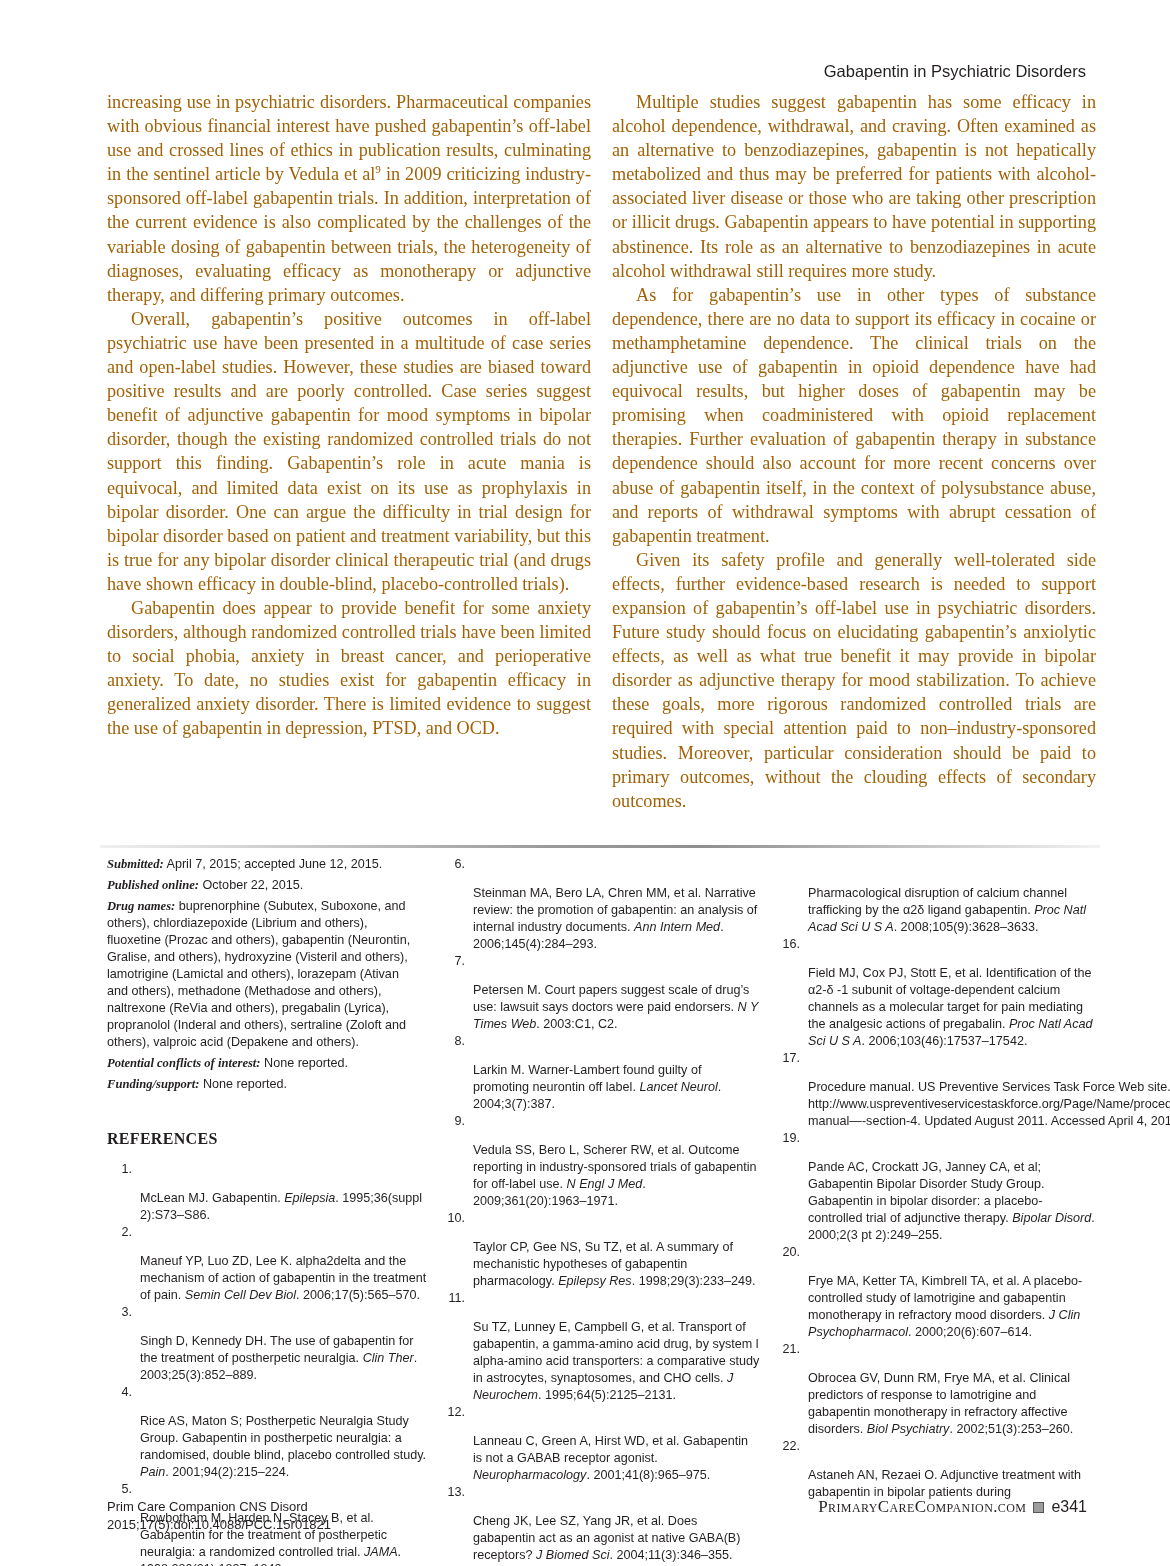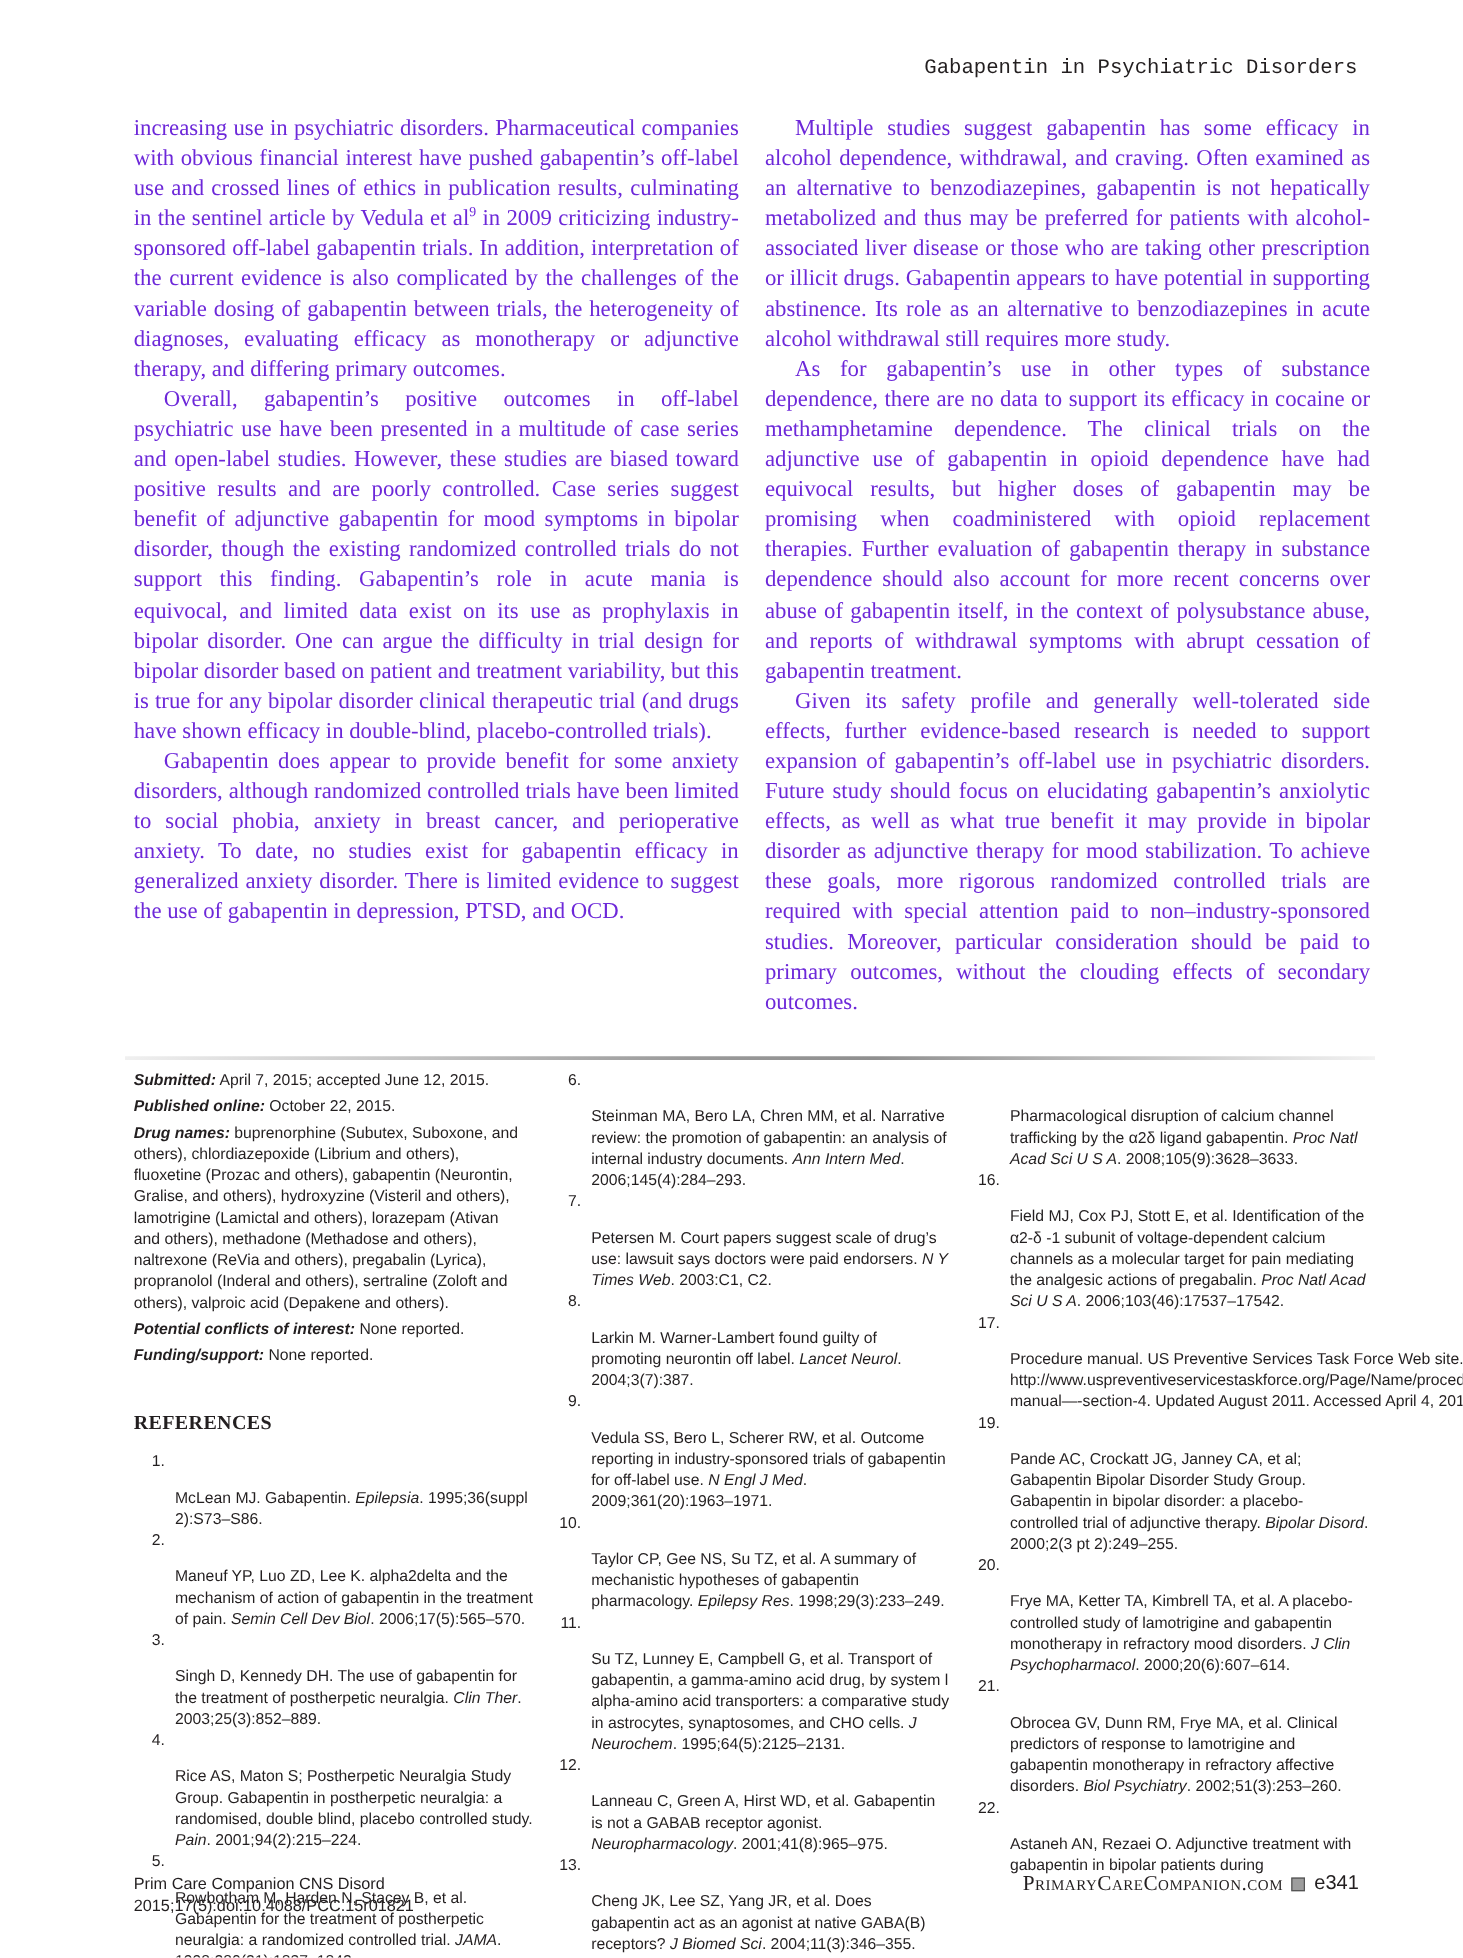--- a/index.html
+++ b/index.html
@@ -1,43 +1,43 @@
 <!DOCTYPE html>
 <html><head>
   <meta charset="utf-8">
   <style>
     html, body { margin: 0; padding: 0; background: #ffffff; }
     body {
       width: 1170px; height: 1566px; position: relative; overflow: hidden;
       color: #231f20;
     }
     .running-head {
-      position: absolute; top: 44px; right: 84px;
-      font-family: Liberation Mono, monospace; font-size: 16.5px; color: #231f20;
+      position: absolute; top: 62px; right: 84px;
+      font-family: Liberation Sans, sans-serif; font-size: 16.5px; color: #231f20;
     }
     .body-col {
       position: absolute; top: 90px; width: 484px;
       font-family: "Liberation Serif", serif; font-size: 18.2px; line-height: 24.1px;
-      text-align: justify; color: #6d28d9;
+      text-align: justify; color: #a16207;
     }
     .body-col.left { left: 107px; }
     .body-col.right { left: 612px; }
     .body-col p { margin: 0; text-indent: 0; }
     .body-col p.indent { text-indent: 24px; }
     sup { font-size: 11px; line-height: 0; vertical-align: super; }
     .divider {
       position: absolute; left: 100px; top: 845px; width: 1000px; height: 3px;
       background: linear-gradient(to right, rgba(180,180,180,0.2), #9a9a9a 45%, #8f8f8f 60%, rgba(190,190,190,0.2));
     }
     .small {
       font-family: "Liberation Sans", sans-serif; font-size: 12.6px; line-height: 17px; color: #231f20;
     }
     .meta { position: absolute; left: 107px; top: 856px; width: 315px; }
     .meta p { margin: 0 0 4px 0; }
-    .meta .lbl { font-weight: bold; font-style: italic; }
+    .meta .lbl { font-weight: bold; font-style: italic; font-family: Liberation Serif, serif; }
     .refs-title {
       position: absolute; left: 107px; top: 1130px;
       font-family: Liberation Serif, serif; font-weight: bold; font-size: 16px; letter-spacing: 0.3px;
     }
     .ref-col { position: absolute; }
     .ref-col.c1 { left: 107px; top: 1161px; width: 320px; }
     .ref-col.c2 { left: 440px; top: 856px; width: 320px; }
     .ref-col.c3 { left: 775px; top: 856px; width: 320px; }
     .ref { display: flex; margin: 0; }
     .ref .num { width: 25px; flex: 0 0 25px; text-align: right; padding-right: 8px; box-sizing: content-box; }

